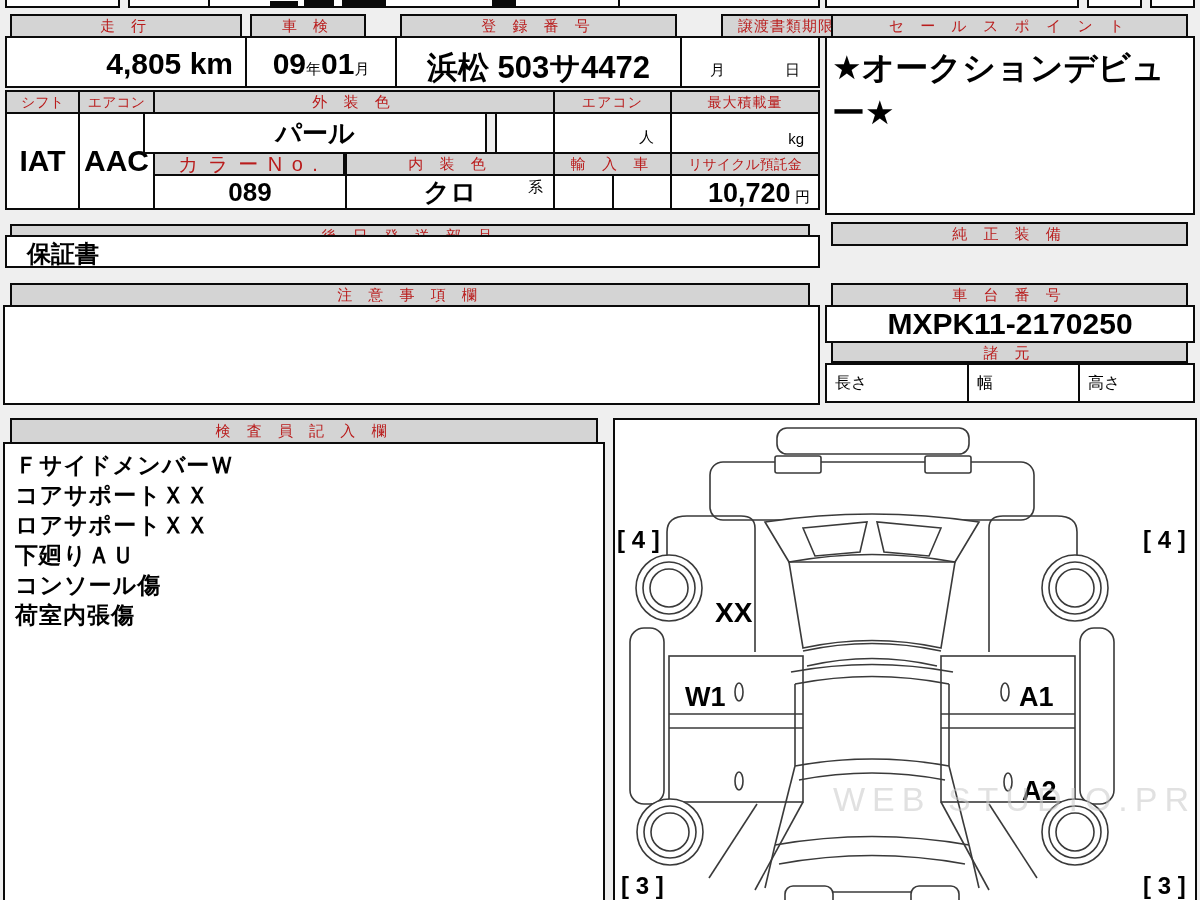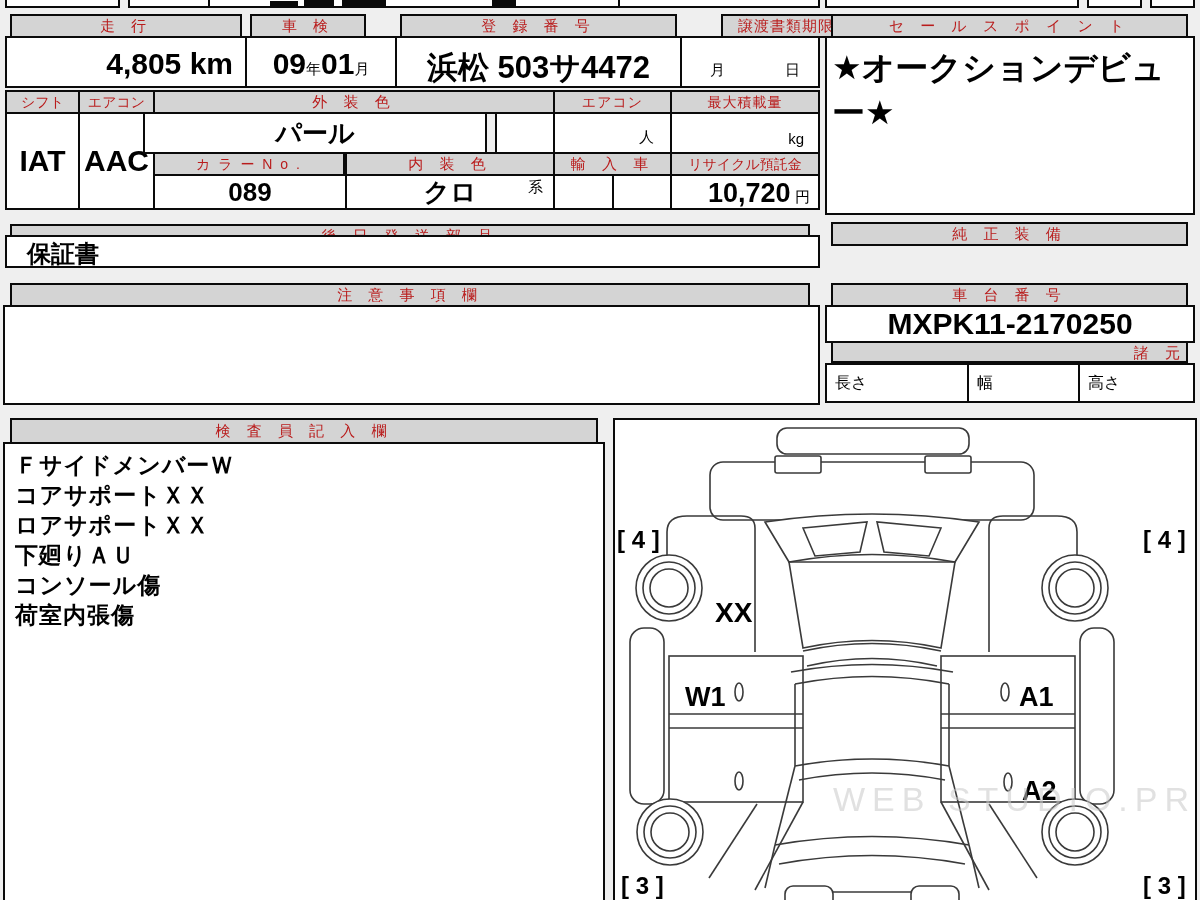--- a/index.html
+++ b/index.html
@@ -77,21 +77,21 @@
 
   <div class="hdr" style="left:553px;top:90px;width:119px;height:24px;font-size:14px;letter-spacing:1px;">エアコン</div>
   <div class="hdr" style="left:670px;top:90px;width:150px;height:24px;font-size:14px;letter-spacing:1px;">最大積載量</div>
   <div class="cell" style="left:553px;top:112px;width:119px;height:42px;">
     <span class="unit abs" style="right:16px;bottom:5px;">人</span>
   </div>
   <div class="cell" style="left:670px;top:112px;width:150px;height:42px;">
     <span class="unit abs" style="right:14px;bottom:5px;">kg</span>
   </div>
 
-  <div class="hdr" style="left:153px;top:152px;width:192px;height:24px;font-size:14px;letter-spacing:2px;">カ ラ ー N o .</div>
+  <div class="hdr" style="left:153px;top:152px;width:192px;height:24px;font-size:20px;letter-spacing:2px;">カ ラ ー N o .</div>
   <div class="hdr" style="left:345px;top:152px;width:210px;height:24px;">内 装 色</div>
   <div class="hdr" style="left:553px;top:152px;width:119px;height:24px;">輸 入 車</div>
   <div class="hdr" style="left:670px;top:152px;width:150px;height:24px;font-size:14px;letter-spacing:0;">リサイクル預託金</div>
 
   <div class="cell" style="left:153px;top:174px;width:194px;height:36px;text-align:center;line-height:32px;">
     <span class="midval">089</span>
   </div>
   <div class="cell" style="left:345px;top:174px;width:210px;height:36px;text-align:center;line-height:32px;">
     <span class="midval">クロ</span>
     <span class="unit abs" style="right:10px;bottom:5px;">系</span>
@@ -118,21 +118,21 @@
     <span class="abs" style="left:5px;top:8px;font-weight:bold;font-size:33px;">★オークションデビュー★</span>
   </div>
 
   <div class="hdr" style="left:831px;top:222px;width:357px;height:24px;">純 正 装 備</div>
 
   <div class="hdr" style="left:831px;top:283px;width:357px;height:24px;">車 台 番 号</div>
   <div class="cell" style="left:825px;top:305px;width:370px;height:38px;text-align:center;line-height:34px;">
     <span class="bigval">MXPK11-2170250</span>
   </div>
 
-  <div class="hdr" style="left:831px;top:341px;width:357px;height:22px;text-align:right;">諸 元</div>
+  <div class="hdr" style="left:831px;top:341px;width:357px;height:22px;">諸 元</div>
   <div class="cell" style="left:825px;top:363px;width:144px;height:40px;line-height:36px;">
     <span style="font-size:16px;padding-left:8px;">長さ</span>
   </div>
   <div class="cell" style="left:967px;top:363px;width:113px;height:40px;line-height:36px;">
     <span style="font-size:16px;padding-left:8px;">幅</span>
   </div>
   <div class="cell" style="left:1078px;top:363px;width:117px;height:40px;line-height:36px;">
     <span style="font-size:16px;padding-left:8px;">高さ</span>
   </div>
 

